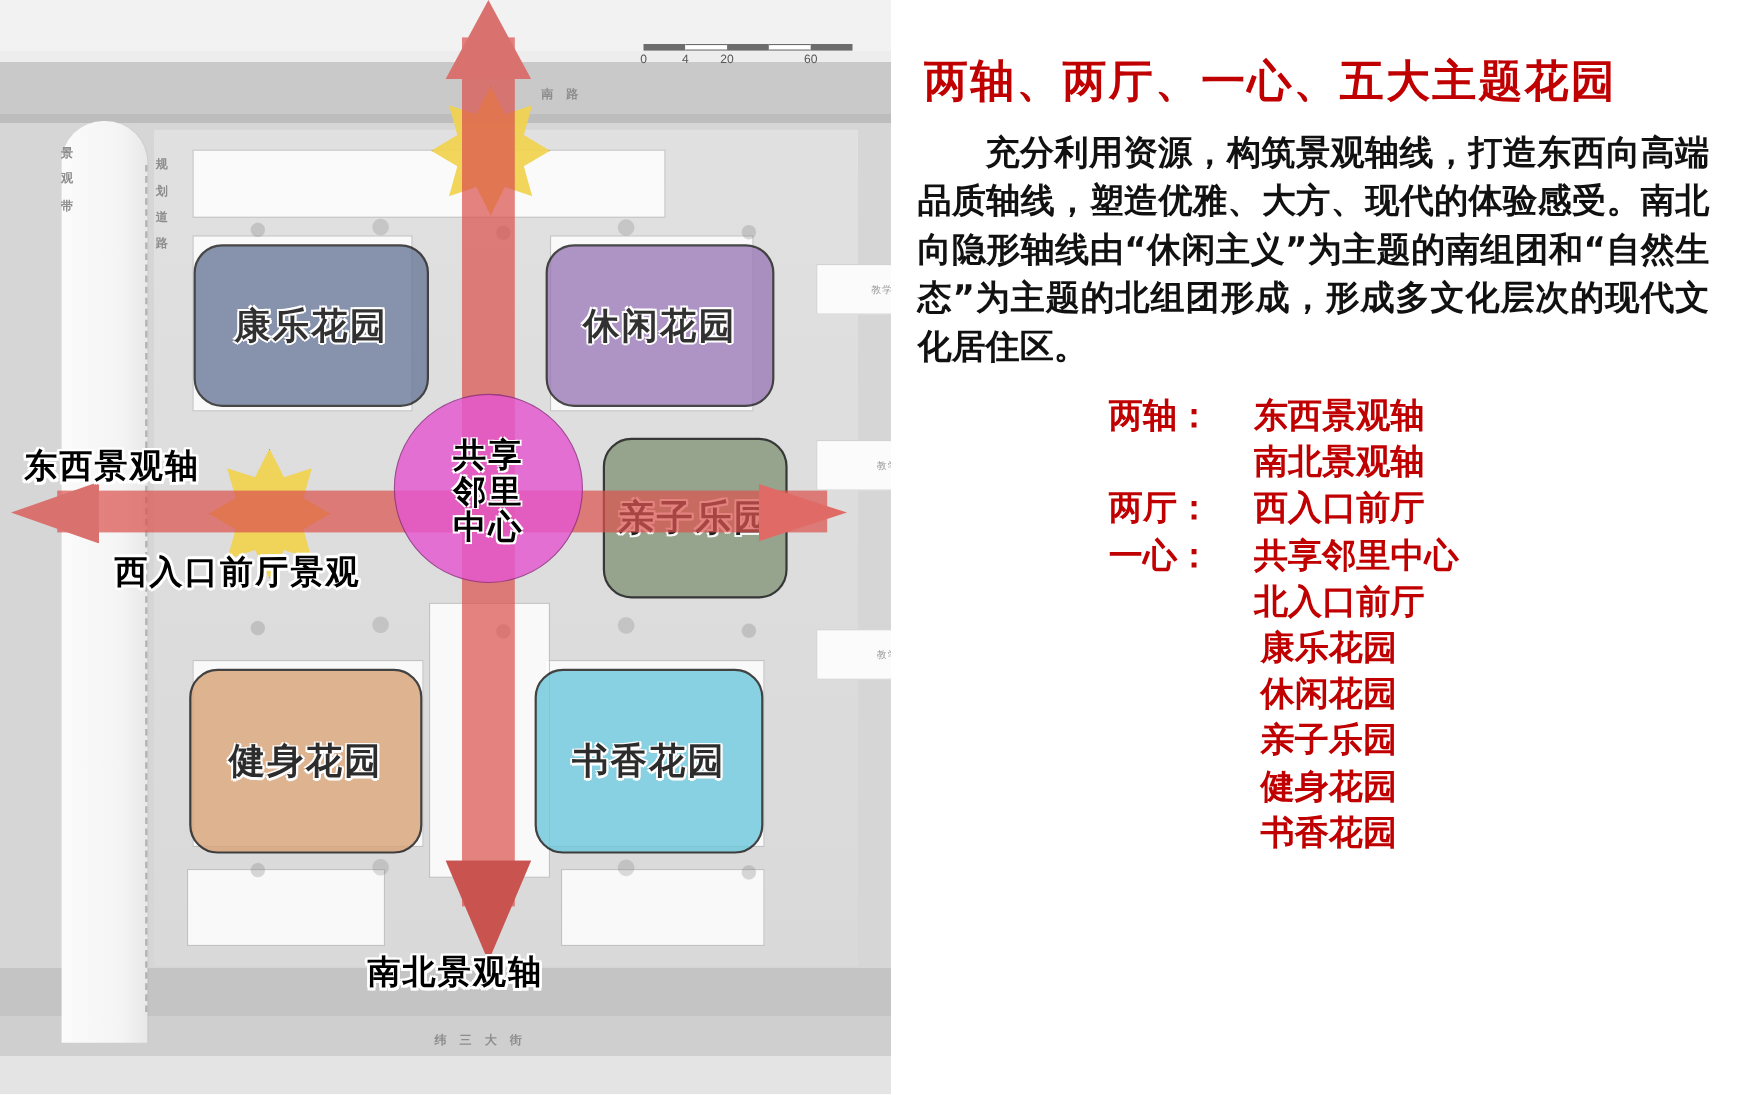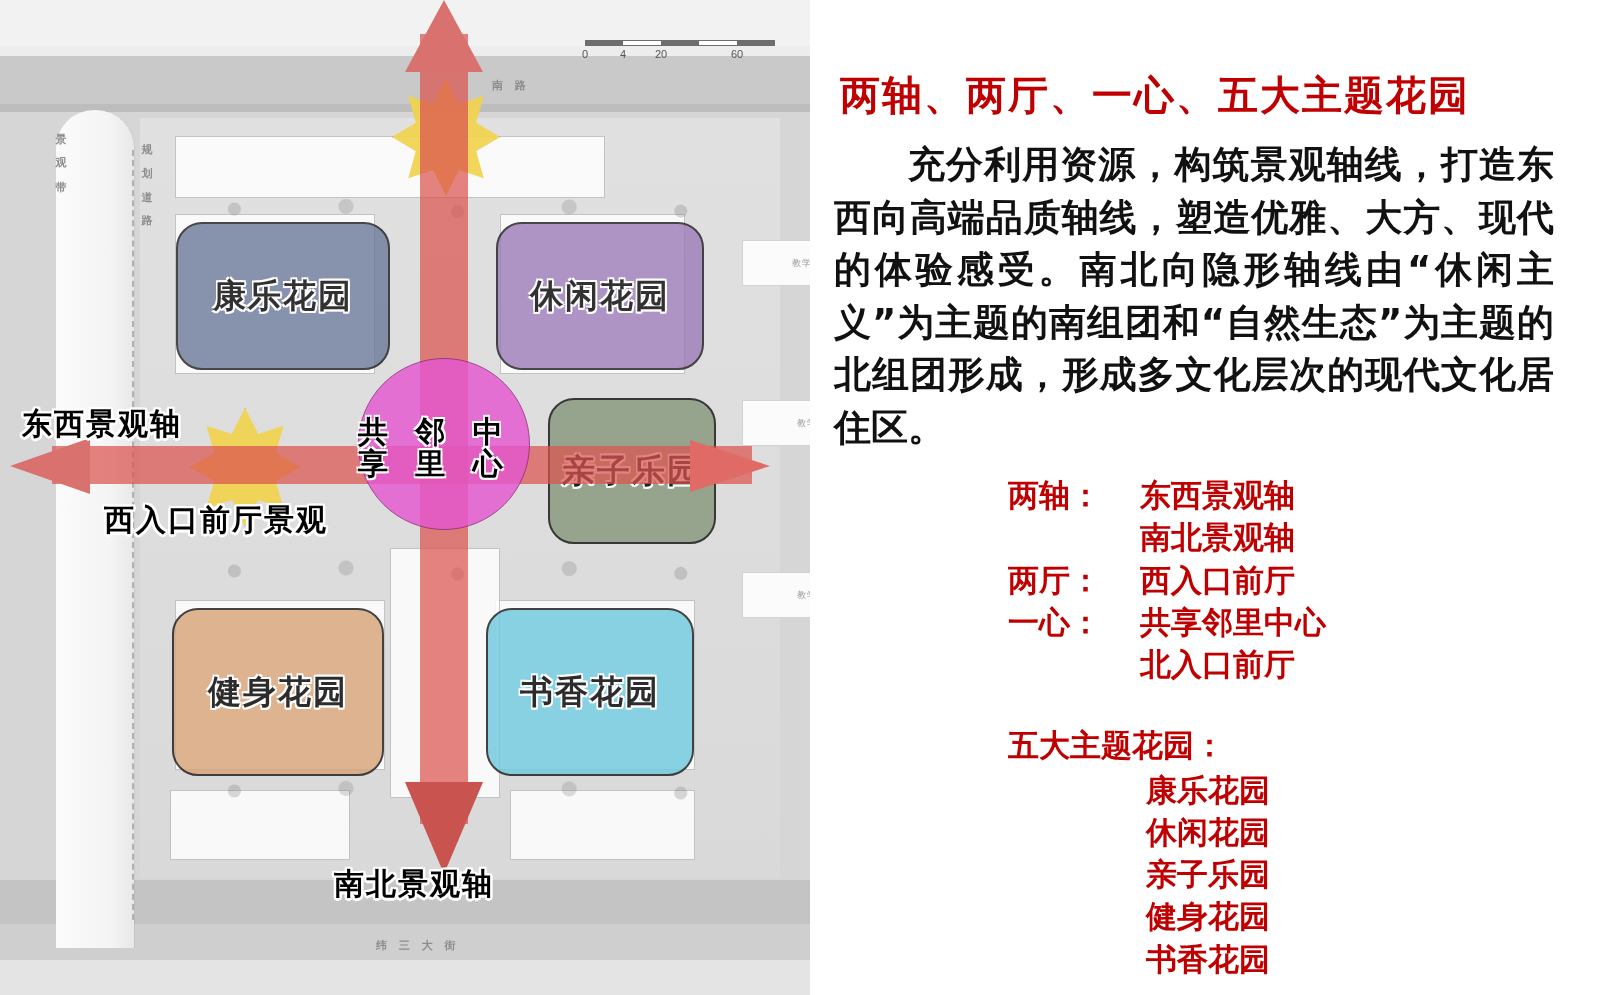--- a/index.html
+++ b/index.html
@@ -129,21 +129,21 @@
     border-radius: 50%;
     background: #e457cf;
     opacity: .82;
     border: 1px solid #8e2c80;
     z-index: 6;
   }
   #center-hub-label {
     position: absolute;
     left: 358px; top: 362px;
     width: 172px; height: 172px;
-    display: flex; flex-direction: row;
+    display: flex; flex-direction: column;
     align-items: center; justify-content: center;
     z-index: 9;
     pointer-events: none;
   }
   #center-hub-label span {
     font-size: 30px; font-weight: bold; color: #000;
     line-height: 1.08; letter-spacing: 2px;
     text-shadow:
       -1.6px -1.6px 0 #fff, 1.6px -1.6px 0 #fff,
       -1.6px 1.6px 0 #fff, 1.6px 1.6px 0 #fff;
@@ -205,30 +205,30 @@
   #label-west-entry  { left: 104px; top: 500px; }
   #label-ew-axis     { left: 22px;  top: 404px; }
   #label-ns-axis     { left: 334px; top: 864px; }
 
   
   #text-panel {
     position: absolute;
     left: 810px; top: 0;
     width: 790px; height: 995px;
     background: #ffffff;
-    padding: 56px 40px 0 18px;
+    padding: 34px 40px 0 18px;
   }
   #doc-title {
     font-size: 40px; font-weight: bold;
     color: #c00000; letter-spacing: 2px;
     margin: 12px 0 16px 12px;
     white-space: nowrap;
   }
   #doc-body {
-    font-size: 37px; font-weight: bold;
+    font-size: 31px; font-weight: bold;
     color: #111; line-height: 1.42;
     text-indent: 2em;
     margin: 6px 6px 20px 6px;
     text-align: justify;
   }
   .kv-list { margin: 16px 0 0 180px; }
   .kv-row {
     display: flex; align-items: baseline;
     color: #c00000; font-weight: bold; font-size: 31px;
     line-height: 1.36; white-space: nowrap;
@@ -285,21 +285,21 @@
       </div>
       <div class="ticks">
         <span style="left:0%">0</span>
         <span style="left:20%">4</span>
         <span style="left:40%">20</span>
         <span style="left:80%">60</span>
       </div>
     </div>
 
     <div class="map-note" style="left:492px;top:78px;">南     路</div>
-    <div class="map-note" style="left:376px;top:938px;">纬    三    大    街</div>
+    <div class="map-note" style="left:395px;top:938px;">纬    三    大    街</div>
     <div class="map-note vert" style="left:52px;top:124px;height:470px;">景      观      带</div>
     <div class="map-note vert" style="left:138px;top:134px;height:430px;">规   划   道   路</div>
 
     <div class="axis-bar" id="axis-v-bar"></div>
     <div class="axis-bar" id="axis-h-bar"></div>
 
     <div class="star8" id="star-north"></div>
     <div class="star8" id="star-west"></div>
 
     <div class="arrow-head" id="arrow-up"></div>
@@ -360,21 +360,20 @@
         <span class="kv-key">一心：</span>
         <span class="kv-val">共享邻里中心</span>
       </div>
 
       <div class="kv-row cont">
         <span class="kv-key">两厅：</span>
         <span class="kv-val">北入口前厅</span>
       </div>
     </div>
 
-    <div id="gardens-heading">五大主题花园：</div>
 
     <div class="garden-line">康乐花园</div>
     <div class="garden-line">休闲花园</div>
     <div class="garden-line">亲子乐园</div>
     <div class="garden-line">健身花园</div>
     <div class="garden-line">书香花园</div>
   </div>
 
 </div>
 

